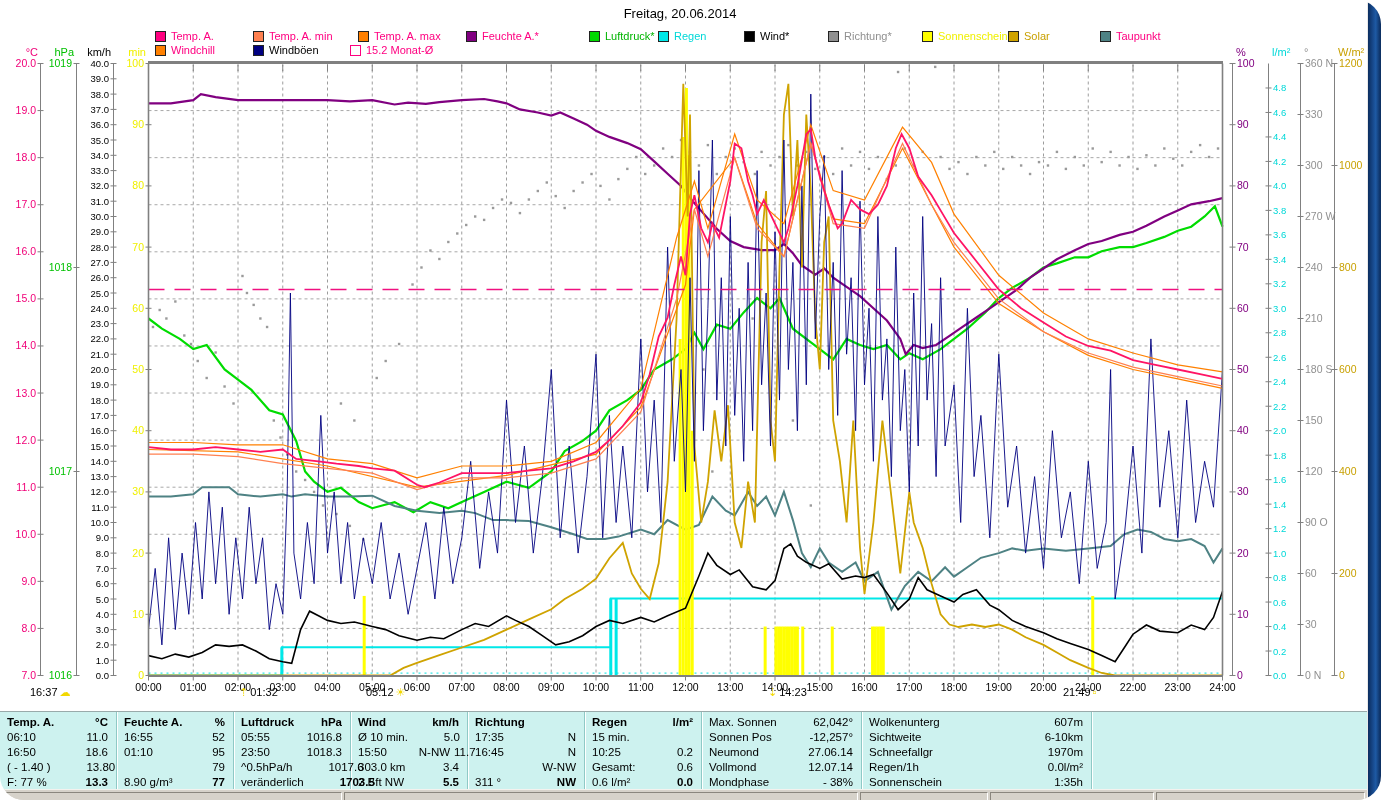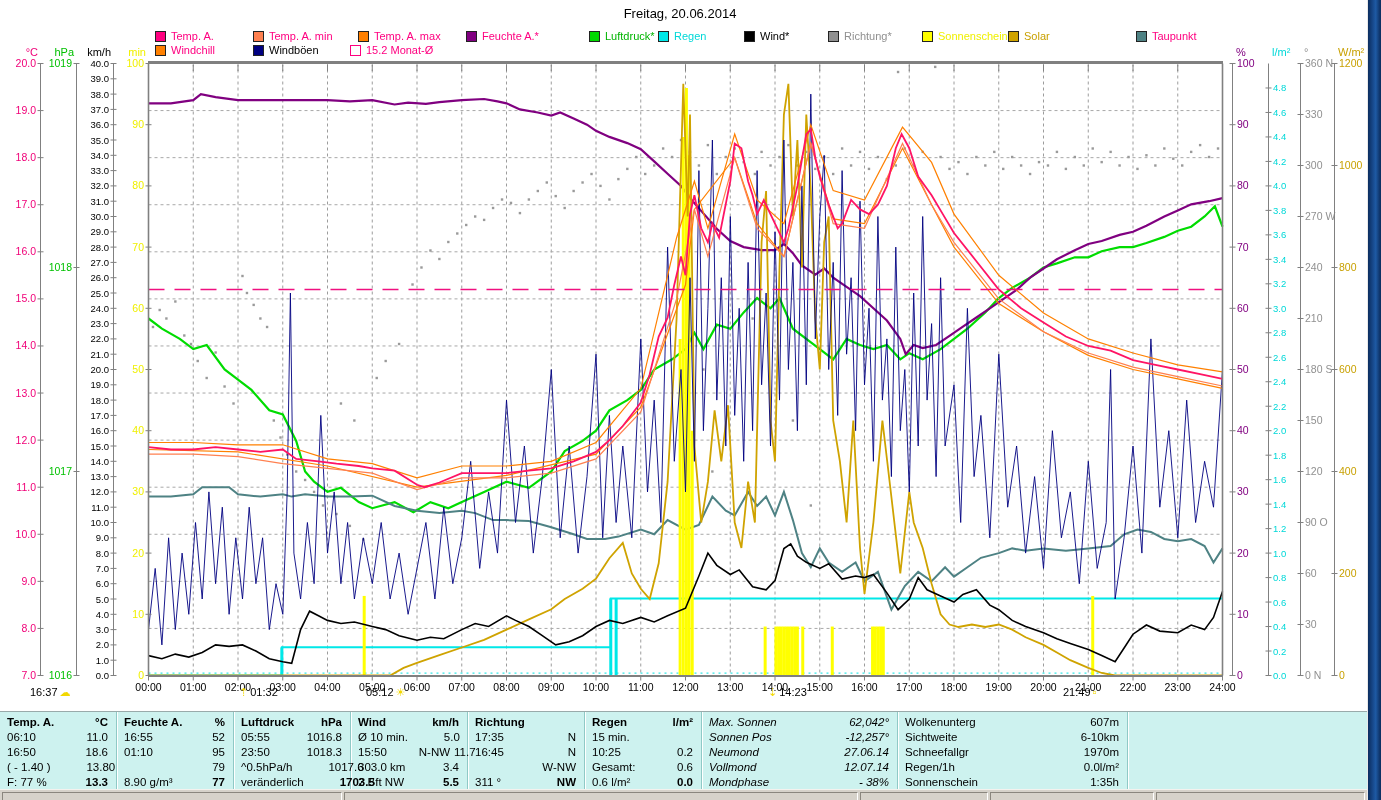--- a/index.html
+++ b/index.html
@@ -1,17 +1,17 @@
 <!DOCTYPE html>
 <html><head>
 <meta charset="utf-8">
 <style>
   html,body{margin:0;padding:0;background:#ffffff;}
   .screen{position:relative;width:1381px;height:800px;background:#ffffff;overflow:hidden;
-          font-family:"Liberation Sans", sans-serif;}
+          font-family:"Liberation Sans", sans-serif;border-radius:24px;}
   .title{position:absolute;top:6px;left:0;width:1360px;text-align:center;font-size:13px;color:#000;}
   .legend-item{position:absolute;height:12px;font-size:11px;white-space:nowrap;display:flex;align-items:center;}
   .legend-item .sq{width:9px;height:9px;margin-right:5px;border:1px solid #222;display:inline-block;flex:0 0 auto;}
   .legend-item .sq.hollow{background:#fff;border:1px solid #ff0080;}
   #chart-wrap{position:absolute;left:0;top:0;}
   .marker{position:absolute;top:686px;font-size:11px;color:#000;white-space:nowrap;display:flex;align-items:center;}
   .marker .micon{font-size:11px;margin:0 2px;line-height:10px;}
   .wtable{position:absolute;left:0;top:711px;width:1367px;height:78px;background:#cdf2ef;
           border-top:1px solid #9aa;display:flex;font-size:11.5px;color:#000;}
   .wtable .col{padding:3px 0 0 0;box-sizing:border-box;border-right:1px solid #8fc9c6;box-shadow:1px 0 0 #ffffff;}
@@ -64,21 +64,21 @@
         <span>Richtung*</span>
       </div>
       <div class="legend-item" style="left: 922px; top: 30px; color: rgb(240, 240, 0);">
         <span class="sq" style="background: rgb(255, 255, 0);"></span>
         <span>Sonnenschein</span>
       </div>
       <div class="legend-item" style="left: 1008px; top: 30px; color: rgb(200, 160, 0);">
         <span class="sq" style="background: rgb(207, 163, 0);"></span>
         <span>Solar</span>
       </div>
-      <div class="legend-item" style="left: 1100px; top: 30px; color: rgb(255, 0, 128); margin-left: 36px;">
+      <div class="legend-item" style="left: 1100px; top: 30px; color: rgb(255, 0, 128);">
         <span class="sq" style="background: rgb(78, 130, 132);"></span>
         <span>Taupunkt</span>
       </div>
       <div class="legend-item" style="left: 155px; top: 44px; color: rgb(255, 0, 128);">
         <span class="sq" style="background: rgb(255, 128, 0);"></span>
         <span>Windchill</span>
       </div>
       <div class="legend-item" style="left: 253px; top: 44px; color: rgb(0, 0, 0);">
         <span class="sq" style="background: rgb(0, 0, 128);"></span>
         <span>Windböen</span>
@@ -818,21 +818,21 @@
           <span>Gesamt:</span>
           <span class="mid"></span>
           <span>0.6</span>
         </div>
         <div class="row">
           <span>0.6 l/m²</span>
           <span class="mid"></span>
           <span class="b">0.0</span>
         </div>
       </div>
-      <div class="col" style="width: 196px; font-style: italic;">
+      <div class="col" style="width: 160px;">
         <div class="row">
           <span>Max. Sonnen</span>
           <span>62,042°</span>
         </div>
         <div class="row">
           <span>Sonnen Pos</span>
           <span>-12,257°</span>
         </div>
         <div class="row">
           <span>Neumond</span>

